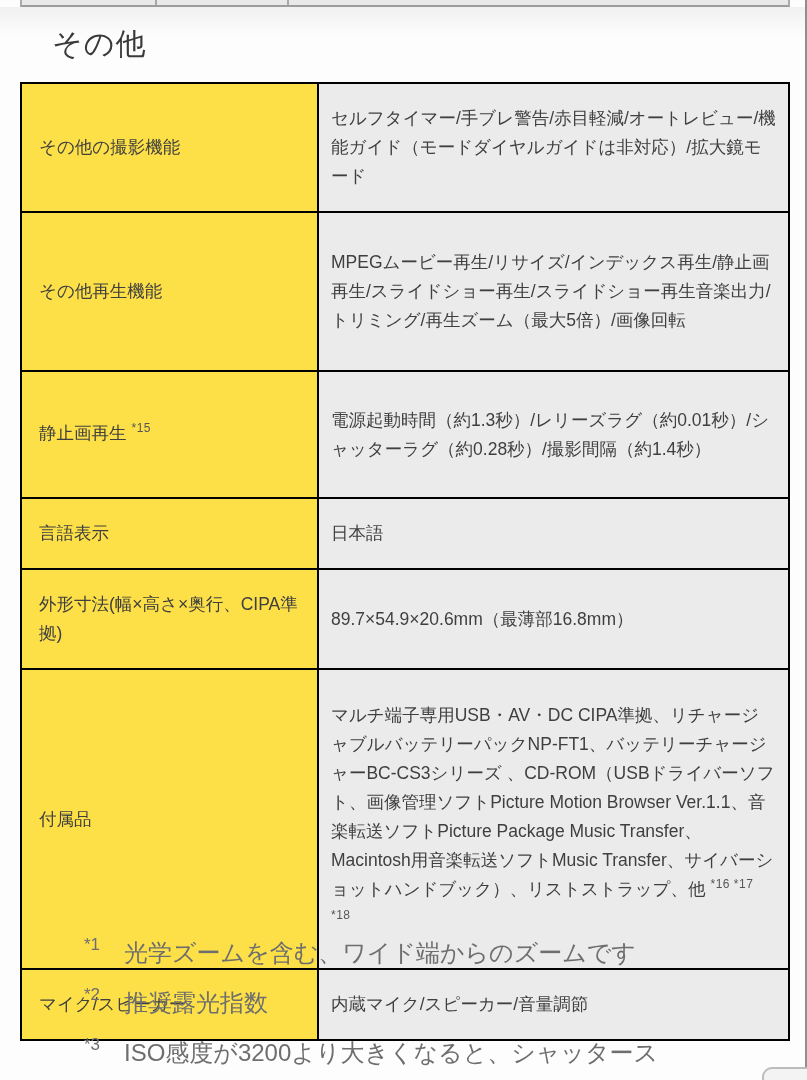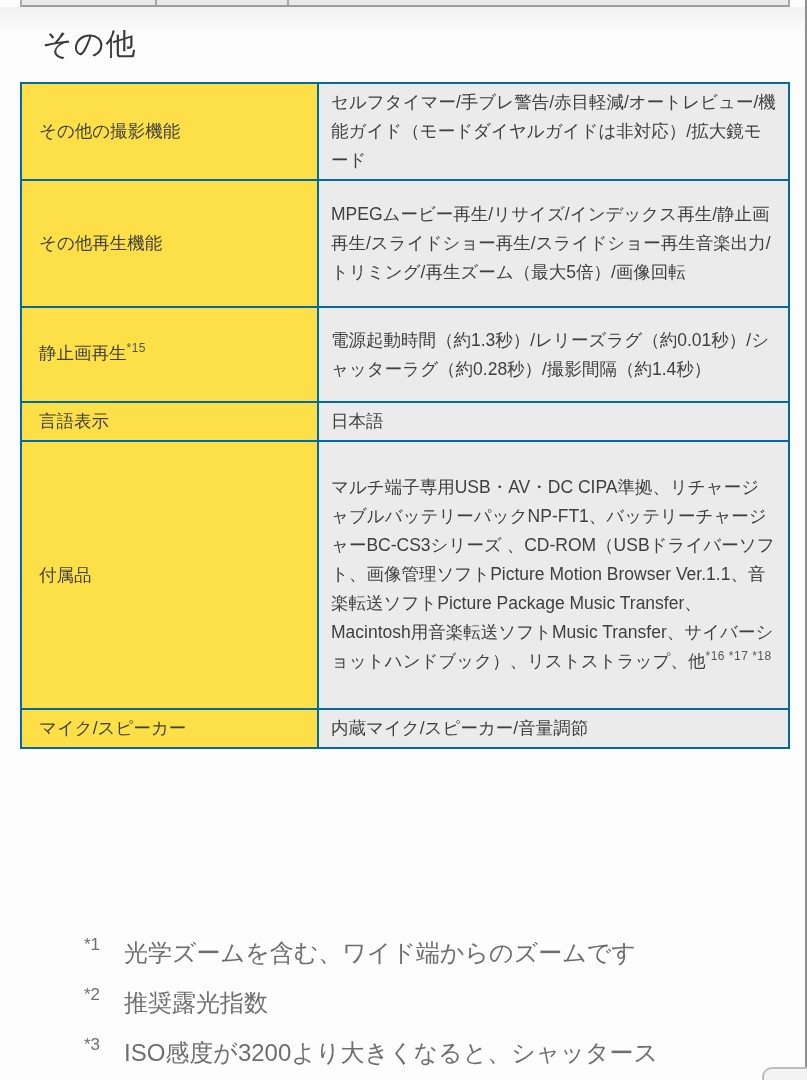--- a/index.html
+++ b/index.html
@@ -28,41 +28,41 @@
     border-bottom: 2px solid #9d9d9d;
     border-left: 2px solid #ababab;
     border-right: 2px solid #ababab;
   }
   .prev-divider { position: absolute; top: 0; width: 2px; height: 5px; background: #a8a8a8; }
   .prev-d1 { left: 133px; }
   .prev-d2 { left: 265px; }
 
   .page-title {
     position: absolute;
-    left: 42px; top: 24px;
+    left: 52px; top: 24px;
     margin: 0;
     font-size: 30px;
     font-weight: 400;
     letter-spacing: 1px;
     color: #3a3a3a;
   }
 
   table.spec-table {
     position: absolute;
     left: 20px; top: 82px;
     width: 770px;
     border-collapse: collapse;
     table-layout: fixed;
     font-size: 17.5px;
     line-height: 29px;
   }
   .spec-table td {
-    border: 2px solid #0369a1;
+    border: 2px solid #000000;
     vertical-align: middle;
-    padding: 4px 12px;
+    padding: 20px 12px;
     overflow: hidden;
   }
   .spec-table td.cell-label {
     width: 266px;
     background: #fde047;
     padding-left: 17px;
     color: #3f3f3f;
   }
   .spec-table td.cell-value {
     background: #ebebeb;
@@ -73,20 +73,21 @@
   tr.r2 td { height: 85px; }
   tr.r3 td { height: 27px; }
   tr.r4 td { height: 58px; }
   tr.r5 td { height: 85px; }
   tr.r6 td { height: 258px; }
   tr.r7 td { height: 27px; }
 
   sup.fn-ref {
     font-size: 12px;
     color: #565656;
+    margin-left: 5px;
     vertical-align: baseline;
     position: relative;
     top: -7px;
     letter-spacing: 0.5px;
   }
 
   .footnotes {
     position: absolute;
     left: 0; top: 936px;
     width: 807px;
@@ -150,20 +151,24 @@
         <td class="cell-value"><span>MPEGムービー再生/リサイズ/インデックス再生/静止画再生/スライドショー再生/スライドショー再生音楽出力/トリミング/再生ズーム（最大5倍）/画像回転</span></td>
       </tr>
       <tr class="r2">
         <td class="cell-label"><span>静止画再生</span><sup class="fn-ref">*15</sup></td>
         <td class="cell-value"><span>電源起動時間（約1.3秒）/レリーズラグ（約0.01秒）/シャッターラグ（約0.28秒）/撮影間隔（約1.4秒）</span></td>
       </tr>
       <tr class="r3">
         <td class="cell-label"><span>言語表示</span></td>
         <td class="cell-value"><span>日本語</span></td>
       </tr>
+      <tr class="r4">
+        <td class="cell-label"><span>外形寸法(幅×高さ×奥行、CIPA準拠)</span></td>
+        <td class="cell-value"><span>89.7×54.9×20.6mm（最薄部16.8mm）</span></td>
+      </tr>
       <tr class="r6">
         <td class="cell-label"><span>付属品</span></td>
         <td class="cell-value"><span>マルチ端子専用USB・AV・DC CIPA準拠、リチャージャブルバッテリーパックNP-FT1、バッテリーチャージャーBC-CS3シリーズ 、CD-ROM（USBドライバーソフト、画像管理ソフトPicture Motion Browser Ver.1.1、音楽転送ソフトPicture Package Music Transfer、Macintosh用音楽転送ソフトMusic Transfer、サイバーショットハンドブック）、リストストラップ、他</span><sup class="fn-ref">*16 *17 *18</sup></td>
       </tr>
       <tr class="r7">
         <td class="cell-label"><span>マイク/スピーカー</span></td>
         <td class="cell-value"><span>内蔵マイク/スピーカー/音量調節</span></td>
       </tr>
     </tbody>
   </table>

